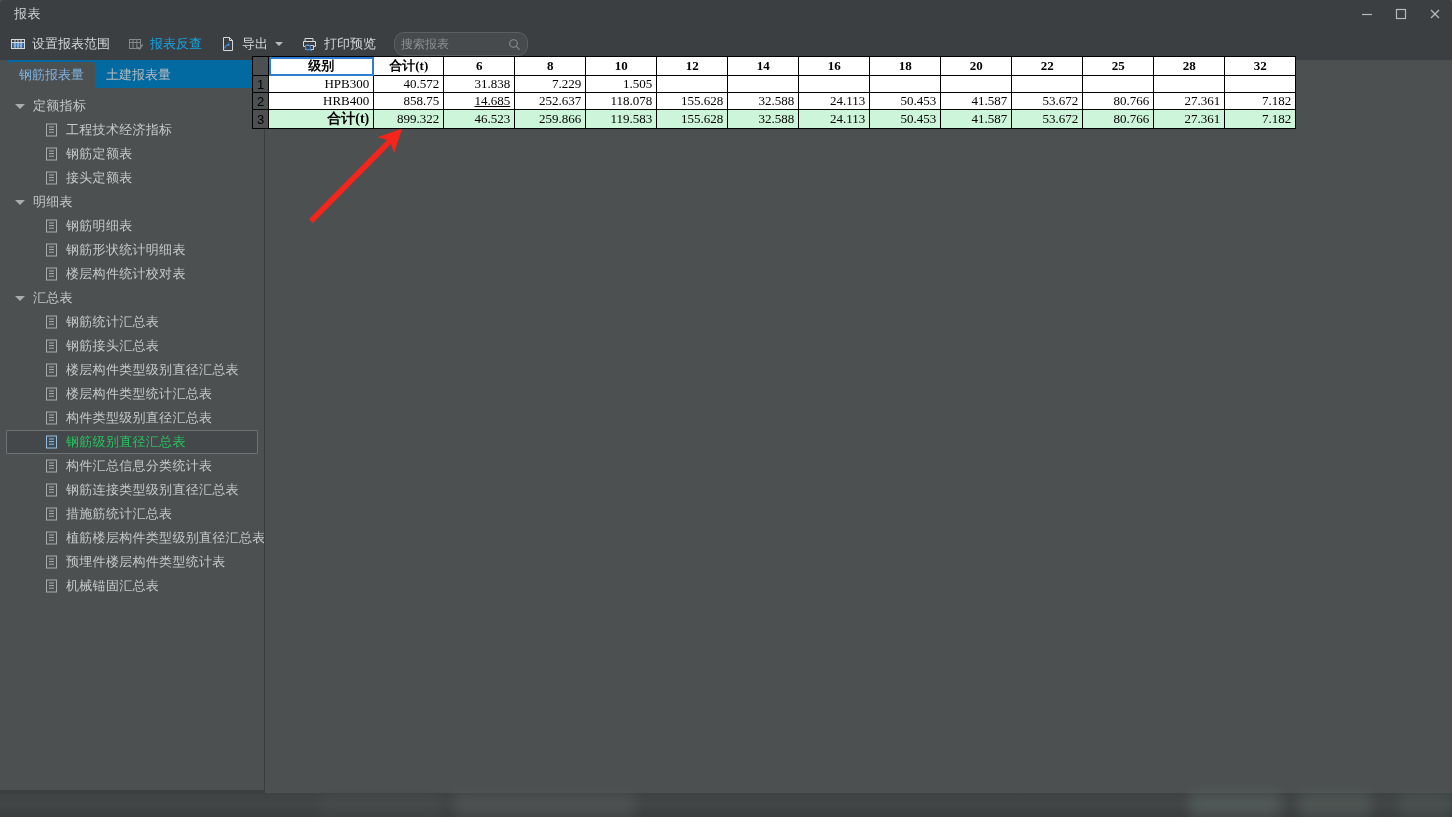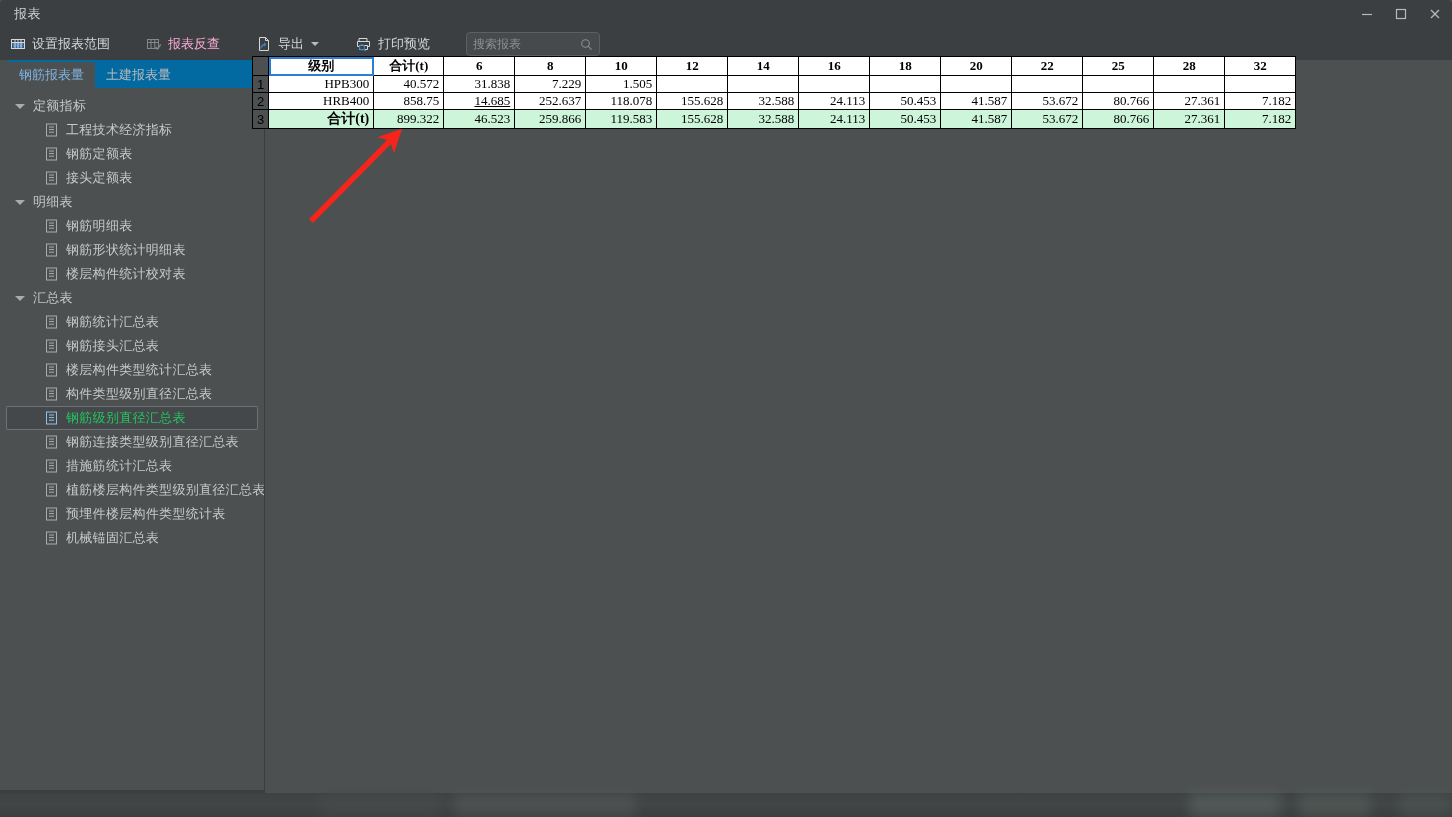--- a/index.html
+++ b/index.html
@@ -35,40 +35,40 @@
     width: 34px; height: 28px; position: relative;
     display: inline-flex; align-items: center; justify-content: center;
     cursor: default;
   }
   .win-btn svg { display:block; }
 
   
   .toolbar {
     position: absolute; left: 0; top: 28px; width: 1452px; height: 32px;
     background: #3c3f41;
-    display: flex; align-items: center; gap: 18px;
+    display: flex; align-items: center;
   }
   .tbtn {
     display: flex; align-items: center; height: 24px;
     padding: 0 8px 0 6px; margin-left: 4px;
     color: #d4d7d8; font-size: 13px; white-space: nowrap;
     border-radius: 2px; cursor: default;
   }
-  .tbtn.disabled { color: #f9a8d4; }
+  .tbtn.disabled { color: #0ea5e9; }
   .tbtn .ico { margin-right: 6px; display: inline-flex; }
   .caret {
     width: 0; height: 0; margin-left: 7px;
     border-left: 4px solid transparent;
     border-right: 4px solid transparent;
     border-top: 4px solid #b9bcbd;
   }
   .searchbox {
     position: relative; margin-left: 10px;
     width: 132px; height: 22px;
-    background: #464a4c; border: 1px solid #5b6062; border-radius: 4px;
+    background: #464a4c; border: 1px solid #5b6062; border-radius: 10px;
     display: flex; align-items: center;
   }
   .searchbox input {
     flex: 1; background: transparent; border: 0; outline: 0;
     color: #d5d8d9; font-size: 12px; padding: 0 6px;
     font-family: "Liberation Sans", sans-serif;
   }
   .searchbox input::placeholder { color: #8d9092; }
   .search-ico { position: absolute; right: 6px; top: 4px; }
 
@@ -391,20 +391,31 @@
           </div>
           <div class="node leaf">
             <span class="docico">
               <svg width="13" height="14" viewBox="0 0 13 14">
                 <rect x="1.5" y="1" width="10" height="12" fill="none" stroke="#a9acad" stroke-width="1"></rect>
                 <line x1="4" y1="4" x2="9" y2="4" stroke="#a9acad" stroke-width="1"></line>
                 <line x1="4" y1="6.6" x2="9" y2="6.6" stroke="#a9acad" stroke-width="1"></line>
                 <line x1="4" y1="9.2" x2="9" y2="9.2" stroke="#a9acad" stroke-width="1"></line>
               </svg>
             </span>
+            <span class="lbl">楼层构件类型级别直径汇总表</span>
+          </div>
+          <div class="node leaf">
+            <span class="docico">
+              <svg width="13" height="14" viewBox="0 0 13 14">
+                <rect x="1.5" y="1" width="10" height="12" fill="none" stroke="#a9acad" stroke-width="1"></rect>
+                <line x1="4" y1="4" x2="9" y2="4" stroke="#a9acad" stroke-width="1"></line>
+                <line x1="4" y1="6.6" x2="9" y2="6.6" stroke="#a9acad" stroke-width="1"></line>
+                <line x1="4" y1="9.2" x2="9" y2="9.2" stroke="#a9acad" stroke-width="1"></line>
+              </svg>
+            </span>
             <span class="lbl">楼层构件类型统计汇总表</span>
           </div>
           <div class="node leaf">
             <span class="docico">
               <svg width="13" height="14" viewBox="0 0 13 14">
                 <rect x="1.5" y="1" width="10" height="12" fill="none" stroke="#a9acad" stroke-width="1"></rect>
                 <line x1="4" y1="4" x2="9" y2="4" stroke="#a9acad" stroke-width="1"></line>
                 <line x1="4" y1="6.6" x2="9" y2="6.6" stroke="#a9acad" stroke-width="1"></line>
                 <line x1="4" y1="9.2" x2="9" y2="9.2" stroke="#a9acad" stroke-width="1"></line>
               </svg>
@@ -414,20 +425,31 @@
           <div class="node leaf selected">
             <span class="docico">
               <svg width="13" height="14" viewBox="0 0 13 14">
                 <rect x="1.5" y="1" width="10" height="12" fill="none" stroke="#8fc1e8" stroke-width="1"></rect>
                 <line x1="4" y1="4" x2="9" y2="4" stroke="#8fc1e8" stroke-width="1"></line>
                 <line x1="4" y1="6.6" x2="9" y2="6.6" stroke="#8fc1e8" stroke-width="1"></line>
                 <line x1="4" y1="9.2" x2="9" y2="9.2" stroke="#8fc1e8" stroke-width="1"></line>
               </svg>
             </span>
             <span class="lbl">钢筋级别直径汇总表</span>
+          </div>
+          <div class="node leaf">
+            <span class="docico">
+              <svg width="13" height="14" viewBox="0 0 13 14">
+                <rect x="1.5" y="1" width="10" height="12" fill="none" stroke="#a9acad" stroke-width="1"></rect>
+                <line x1="4" y1="4" x2="9" y2="4" stroke="#a9acad" stroke-width="1"></line>
+                <line x1="4" y1="6.6" x2="9" y2="6.6" stroke="#a9acad" stroke-width="1"></line>
+                <line x1="4" y1="9.2" x2="9" y2="9.2" stroke="#a9acad" stroke-width="1"></line>
+              </svg>
+            </span>
+            <span class="lbl">构件汇总信息分类统计表</span>
           </div>
           <div class="node leaf">
             <span class="docico">
               <svg width="13" height="14" viewBox="0 0 13 14">
                 <rect x="1.5" y="1" width="10" height="12" fill="none" stroke="#a9acad" stroke-width="1"></rect>
                 <line x1="4" y1="4" x2="9" y2="4" stroke="#a9acad" stroke-width="1"></line>
                 <line x1="4" y1="6.6" x2="9" y2="6.6" stroke="#a9acad" stroke-width="1"></line>
                 <line x1="4" y1="9.2" x2="9" y2="9.2" stroke="#a9acad" stroke-width="1"></line>
               </svg>
             </span>

